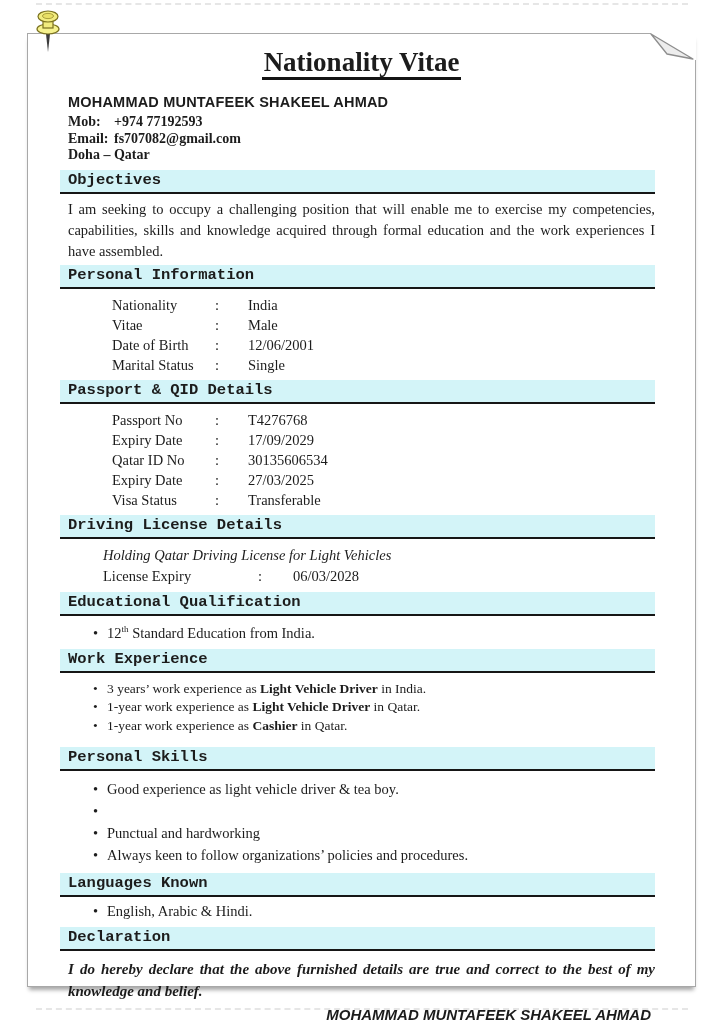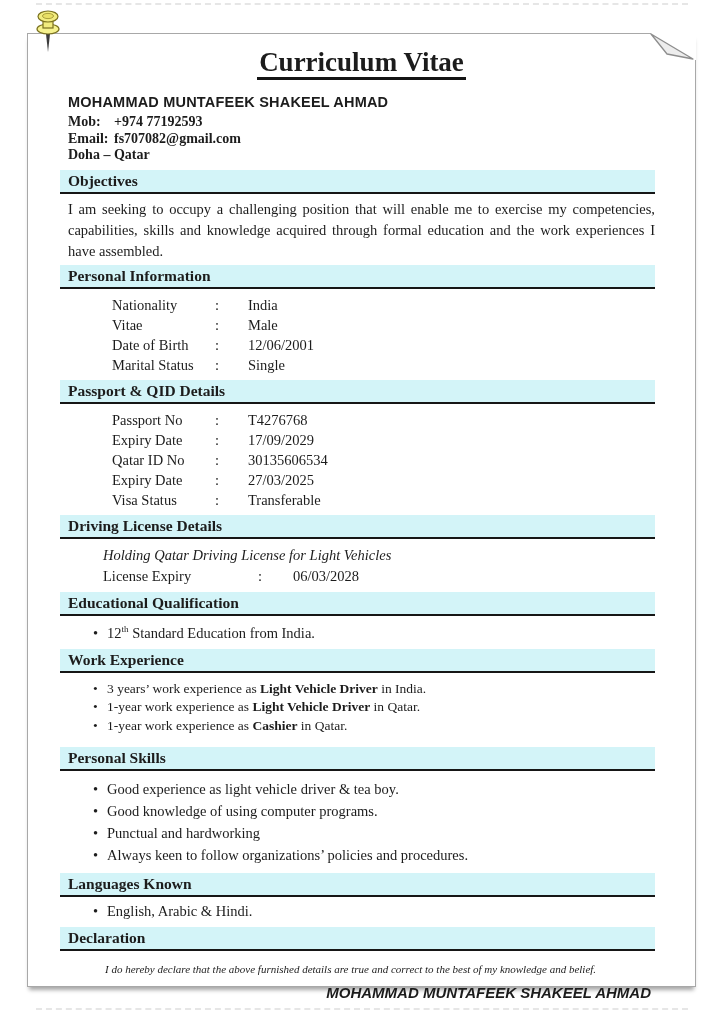--- a/index.html
+++ b/index.html
@@ -21,41 +21,41 @@
   .title{display:inline-block;font-size:27px;font-weight:bold;line-height:28px;
          border-bottom:3px solid #141414;padding:0 2px 1px 2px;margin:0;}
 
   .name{font-family:"Liberation Sans", sans-serif;font-weight:bold;font-size:14.5px;
         letter-spacing:.2px;margin:0 0 4px 0;}
   .contact-row{font-weight:bold;font-size:14px;line-height:16.5px;}
   .clabel{display:inline-block;min-width:46px;}
 
   .sec-head{background:#d3f4f8;border-bottom:2.5px solid #161616;
             font-size:15.5px;font-weight:bold;line-height:19px;
-            margin:6px 0 0 -8px;padding:1px 0 2px 8px;}
+            margin:6px 0 0 -8px;padding:1px 0 2px 8px;font-family:Liberation Mono, monospace;}
   .sec-body{font-size:14.5px;}
 
   .para{margin:5px 0 3px 0;line-height:21px;text-align:justify;}
 
   .rows{padding:6px 0 5px 0;}
   .info-row{display:grid;grid-template-columns:103px 33px auto;margin-left:44px;
             line-height:20px;font-size:14.5px;}
   .lic-row{display:grid;grid-template-columns:155px 35px auto;margin-left:35px;
            line-height:21px;font-size:14.5px;}
   .plain-line{margin-left:35px;line-height:21px;font-size:14.5px;font-style:italic;}
 
   .bullets{padding:7px 0 6px 0;}
   .bullet-row{display:flex;margin-left:25px;line-height:20px;font-size:14.5px;}
   .bullet-row .bullet{width:14px;flex:none;}
   .bullets.work .bullet-row{font-size:13.5px;line-height:18.5px;}
   .bullets.skills .bullet-row{line-height:22px;}
   sup{font-size:9px;line-height:0;text-align:center;}
 
-  .decl{font-weight:normal;font-style:italic;font-size:11px;line-height:22px;
-        text-align:justify;margin-top:7px;margin-left:37px;}
+  .decl{font-weight:bold;font-style:italic;font-size:15px;line-height:22px;
+        text-align:justify;margin-top:7px;}
   .signature{font-family:"Liberation Sans", sans-serif;font-weight:bold;font-style:italic;
              font-size:15px;text-align:right;margin-top:4px;padding-right:4px;}
 </style>
 </head>
 <body>
 
 <div class="canvas">
   <div class="bg-dash top"></div>
   <div class="bg-dash bottom"></div>
 
@@ -70,21 +70,21 @@
     </svg>
 
     <svg class="fold" viewBox="0 0 48 30">
       <rect x="3" y="0" width="45" height="27" fill="#ffffff"></rect>
       <polygon points="3,1 45,26 19,21" fill="#ededed" stroke="#8d8d8d" stroke-width="1.3" stroke-linejoin="round"></polygon>
     </svg>
 
     <div class="content">
 
       <div class="title-wrap">
-        <h1 class="title">Curriculum Vitae</h1>
+        <h1 class="title">Nationality Vitae</h1>
       </div>
 
       <div class="name">MOHAMMAD MUNTAFEEK SHAKEEL AHMAD</div>
       <div class="contact-row">
         <span class="clabel">Mob:</span><span>+974 77192593</span>
       </div>
       <div class="contact-row">
         <span class="clabel">Email:</span><span>fs707082@gmail.com</span>
       </div>
       <div class="contact-row">Doha – Qatar</div>
@@ -180,21 +180,20 @@
       </div>
 
       <div class="sec-head">Personal Skills</div>
       <div class="bullets skills">
         <div class="bullet-row">
           <span class="bullet">•</span>
           <span>Good experience as light vehicle driver &amp; tea boy.</span>
         </div>
         <div class="bullet-row">
           <span class="bullet">•</span>
-          <span>Good knowledge of using computer programs.</span>
         </div>
         <div class="bullet-row">
           <span class="bullet">•</span>
           <span>Punctual and hardworking</span>
         </div>
         <div class="bullet-row">
           <span class="bullet">•</span>
           <span>Always keen to follow organizations’ policies and procedures.</span>
         </div>
       </div>

